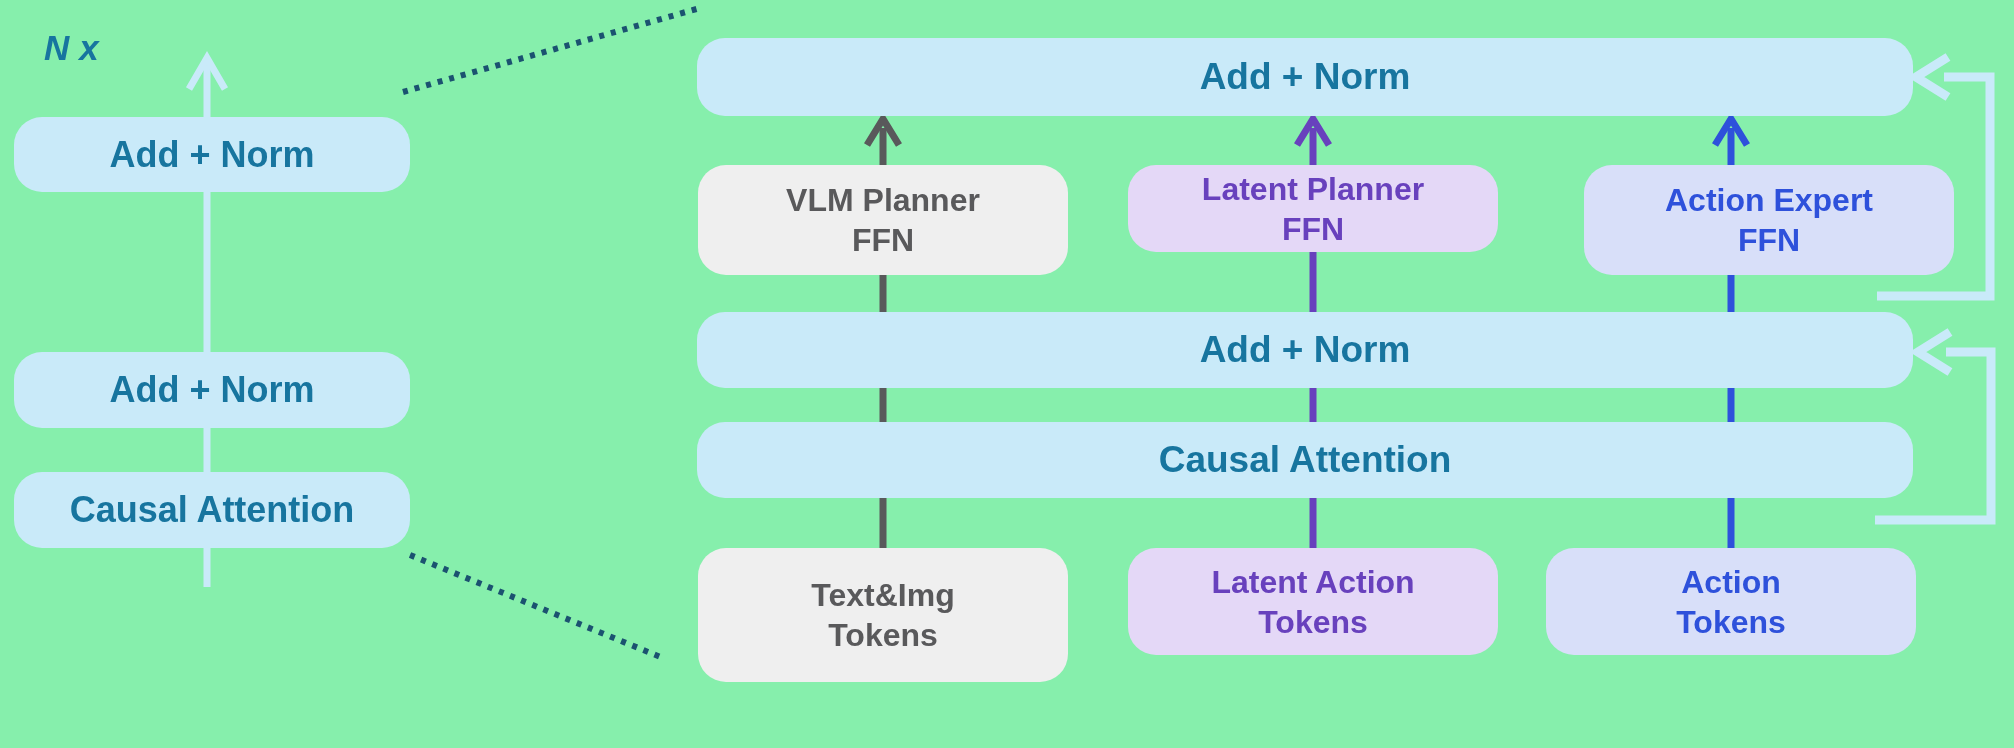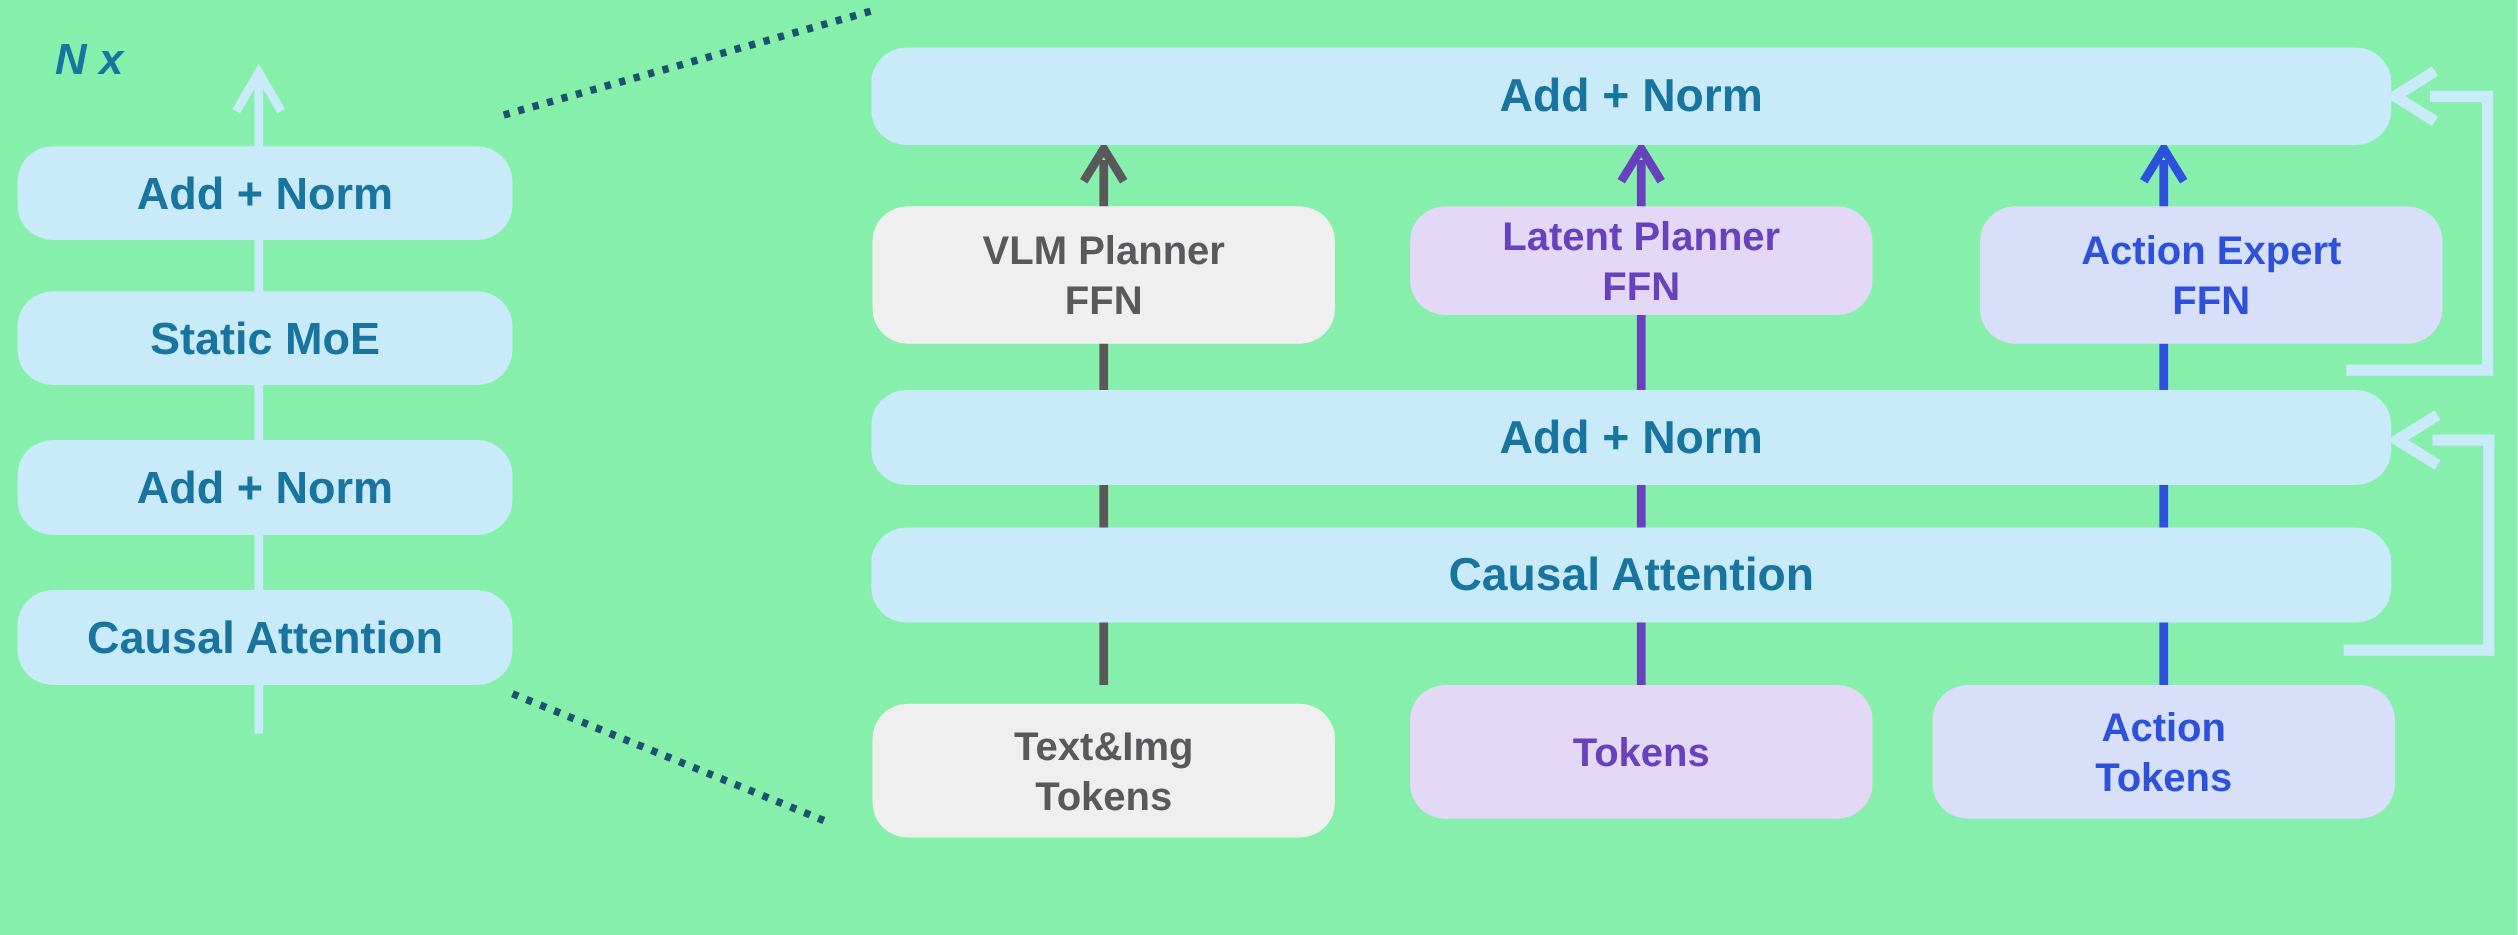--- a/index.html
+++ b/index.html
@@ -62,21 +62,20 @@
     </g>
     <g>
       <polyline points="1875,520 1991,520 1991,352 1946,352" class="lb" stroke-width="9"></polyline>
       <polyline points="1950,332 1918,352 1950,372" class="lb" stroke-width="9"></polyline>
     </g>
   </svg>
 
   <div class="nx"><span>N</span><span class="xpart">x</span></div>
 
   <div class="box leftbox" style="top:117px;">Add + Norm</div>
-  <div class="box leftbox" style="top:233px;">Static MoE</div>
   <div class="box leftbox" style="top:352px;height:76px;">Add + Norm</div>
   <div class="box leftbox" style="top:472px;height:76px;">Causal Attention</div>
 
   <div class="box bar" style="top:38px;height:78px;">Add + Norm</div>
   <div class="box bar" style="top:312px;height:76px;">Add + Norm</div>
   <div class="box bar" style="top:422px;height:76px;">Causal Attention</div>
 
   <div class="box cell gray" style="left:698px;top:165px;height:110px;">
     <div>
         <div>VLM Planner</div>
@@ -89,28 +88,29 @@
         <div>FFN</div>
       </div>
   </div>
   <div class="box cell blue" style="left:1546px;top:165px;height:110px;margin-left:38px;">
     <div>
         <div>Action Expert</div>
         <div>FFN</div>
       </div>
   </div>
 
-  <div class="box cell gray" style="left:698px;top:548px;height:107px;margin-top:15px;">
+  <div class="box cell gray" style="left:698px;top:548px;height:134px;">
     <div>
         <div>Text&amp;Img</div>
         <div>Tokens</div>
       </div>
   </div>
   <div class="box cell purple" style="left:1128px;top:548px;height:107px;">
     <div>
+        <div>Latent Action</div>
         <div>Tokens</div>
       </div>
   </div>
   <div class="box cell blue" style="left:1546px;top:548px;height:107px;">
     <div>
         <div>Action</div>
         <div>Tokens</div>
       </div>
   </div>
 

